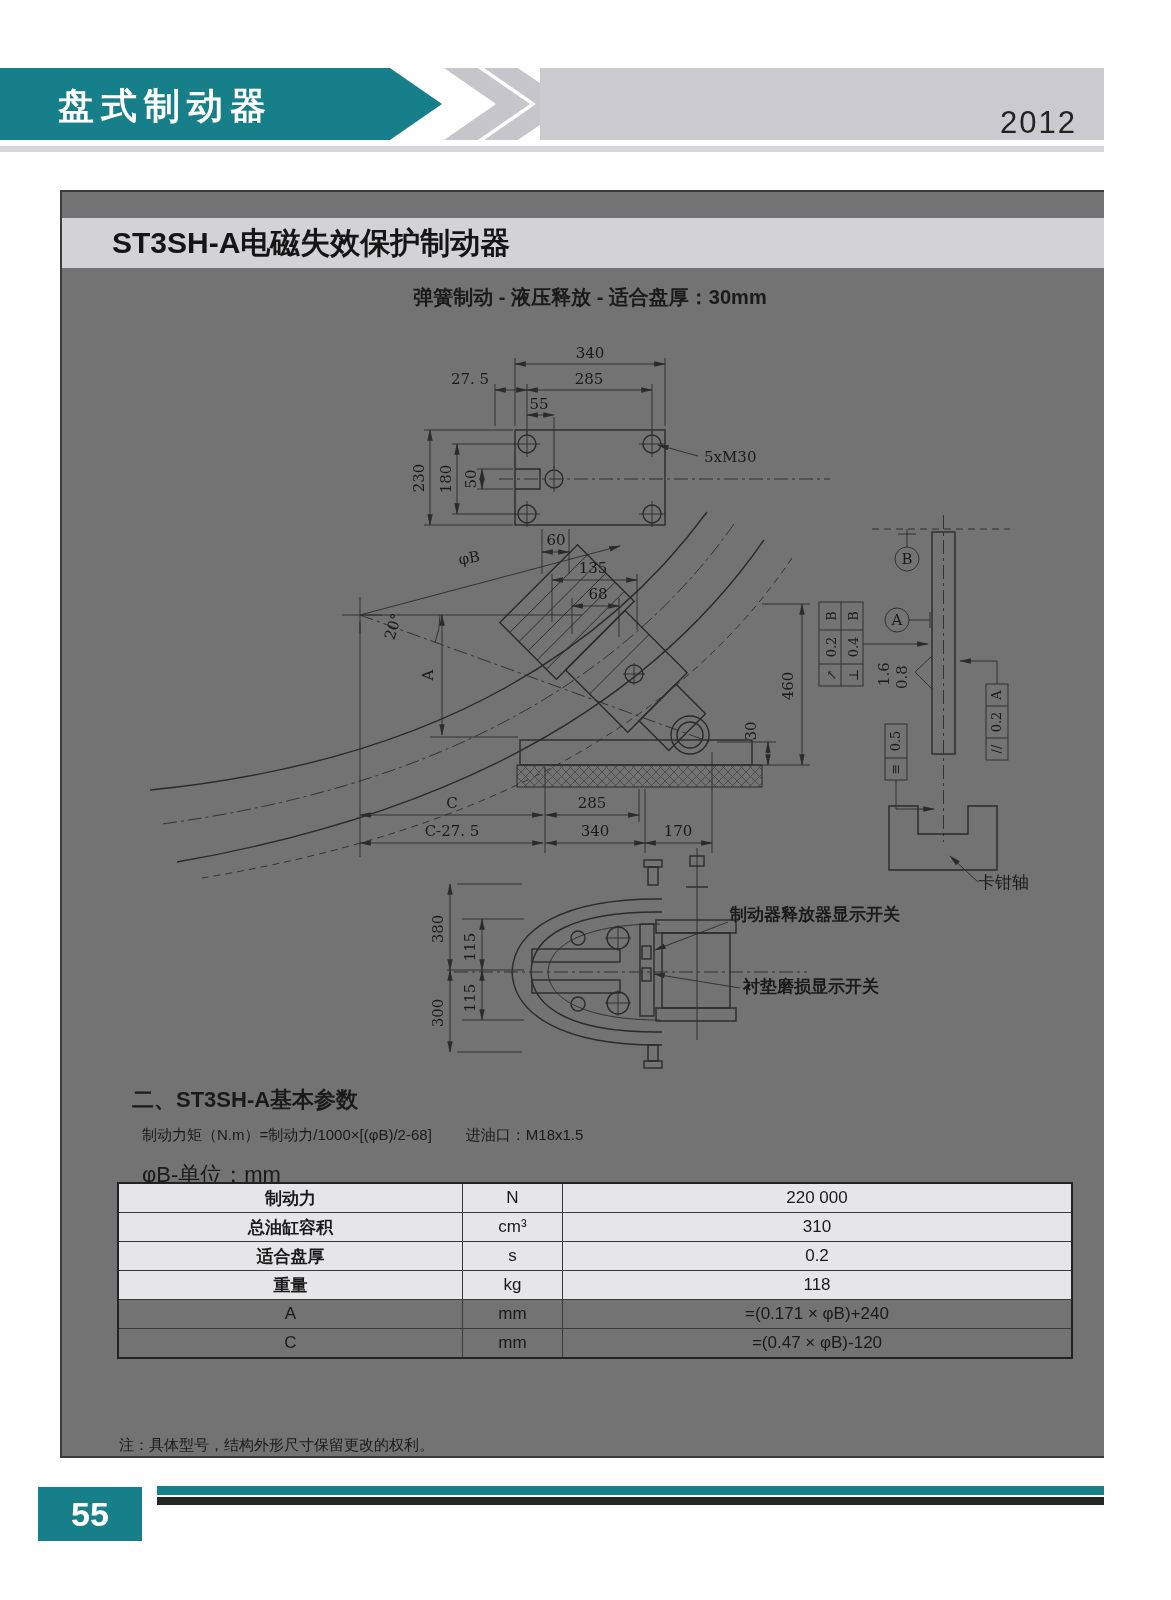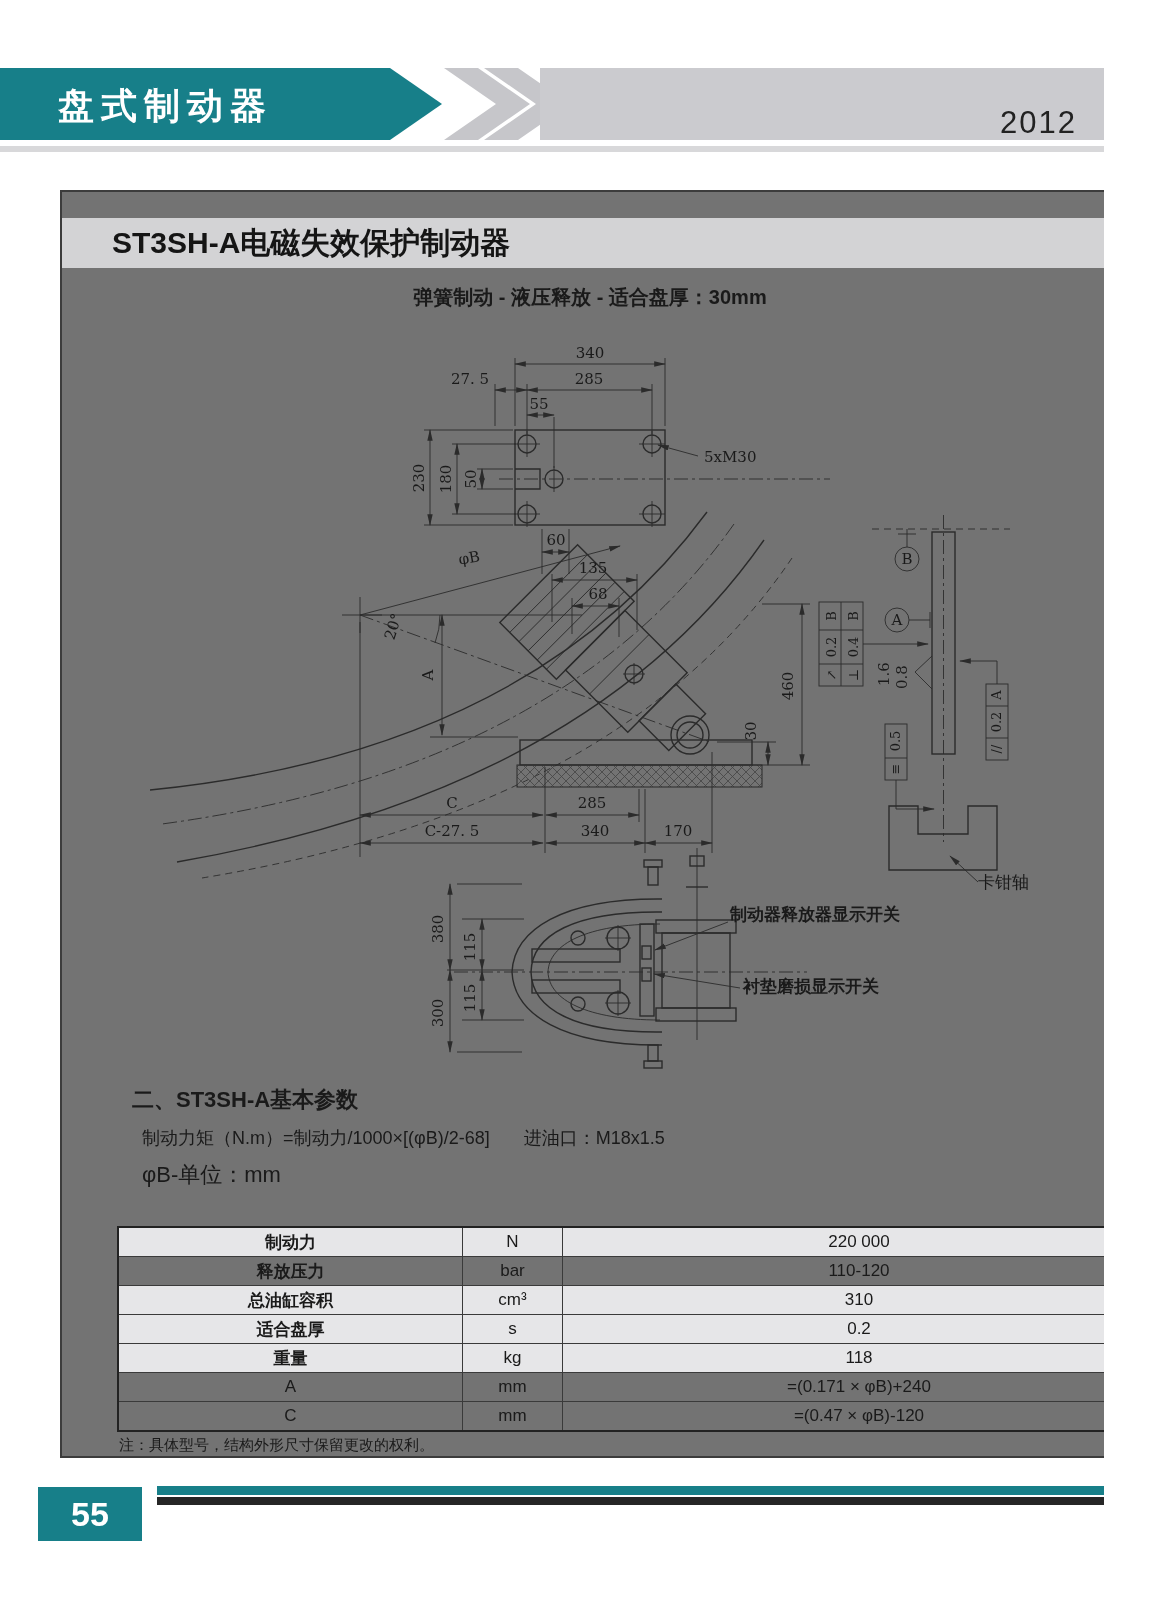--- a/index.html
+++ b/index.html
@@ -8,31 +8,31 @@
   .abs{position:absolute;}
   
   .hdr-title{left:58px;top:82px;font-size:36px;font-weight:bold;color:#fff;letter-spacing:7px;}
   .hdr-year{left:1000px;top:105px;font-size:31px;color:#222;letter-spacing:2px;}
   
   .box{left:60px;top:190px;width:1056px;height:1264px;border:2px solid #3c3c3c;background:#737373;}
   .titlebar{left:0;top:26px;width:100%;height:50px;background:#d3d3d5;}
   .titletext{left:50px;top:31px;font-size:30px;font-weight:bold;color:#151515;}
   .subtitle{left:0;top:92px;width:100%;text-align:center;font-size:20px;font-weight:bold;}
   .heading2{left:70px;top:893px;font-size:22px;font-weight:bold;}
-  .formula{left:80px;top:934px;font-size:18px;}
+  .formula{left:80px;top:934px;font-size:15px;}
   .formula span{margin-right:34px;}
   .unitnote{left:80px;top:968px;font-size:22px;}
   .footnote{left:57px;top:1244px;font-size:15px;}
   
   .ptable{left:55px;top:990px;border-collapse:collapse;table-layout:fixed;width:950px;
-          border:2px solid #222;font-size:17px;margin-top:44px;}
+          border:2px solid #222;font-size:17px;}
   .ptable td{border:1px solid #3a3a3a;text-align:center;height:28px;padding:0;}
   .ptable .c1{width:343px;font-weight:bold;}
   .ptable .c2{width:99px;}
-  .ptable .c3{width:508px;padding-left:42px;}
+  .ptable .c3{width:508px;}
   .ptable tr.g td{background:#e6e6e8;}
   .ptable td.reg{font-weight:normal;}
   
   .pgbox{left:38px;top:1487px;width:104px;height:54px;background:#177f89;color:#fff;
          font-size:34px;font-weight:bold;text-align:center;line-height:54px;}
   .stripe1{left:157px;top:1486px;width:1014px;height:9px;background:#177f89;}
   .stripe2{left:157px;top:1497px;width:1014px;height:8px;background:#262626;}
   
   .ln{stroke:#2b2b2b;stroke-width:1.4;fill:none;}
   .tn{stroke:#2b2b2b;stroke-width:0.9;fill:none;}
@@ -326,25 +326,20 @@
     </div>
     <div class="abs unitnote">φB-单位：mm</div>
 
     <table class="abs ptable">
       <tbody>
           <tr class="g">
         <td class="c1">制动力</td>
         <td class="c2">N</td>
         <td class="c3">220 000</td>
       </tr>
-      <tr>
-        <td class="c1">释放压力</td>
-        <td class="c2">bar</td>
-        <td class="c3">110-120</td>
-      </tr>
       <tr class="g">
         <td class="c1">总油缸容积</td>
         <td class="c2">cm³</td>
         <td class="c3">310</td>
       </tr>
       <tr class="g">
         <td class="c1">适合盘厚</td>
         <td class="c2">s</td>
         <td class="c3">0.2</td>
       </tr>

